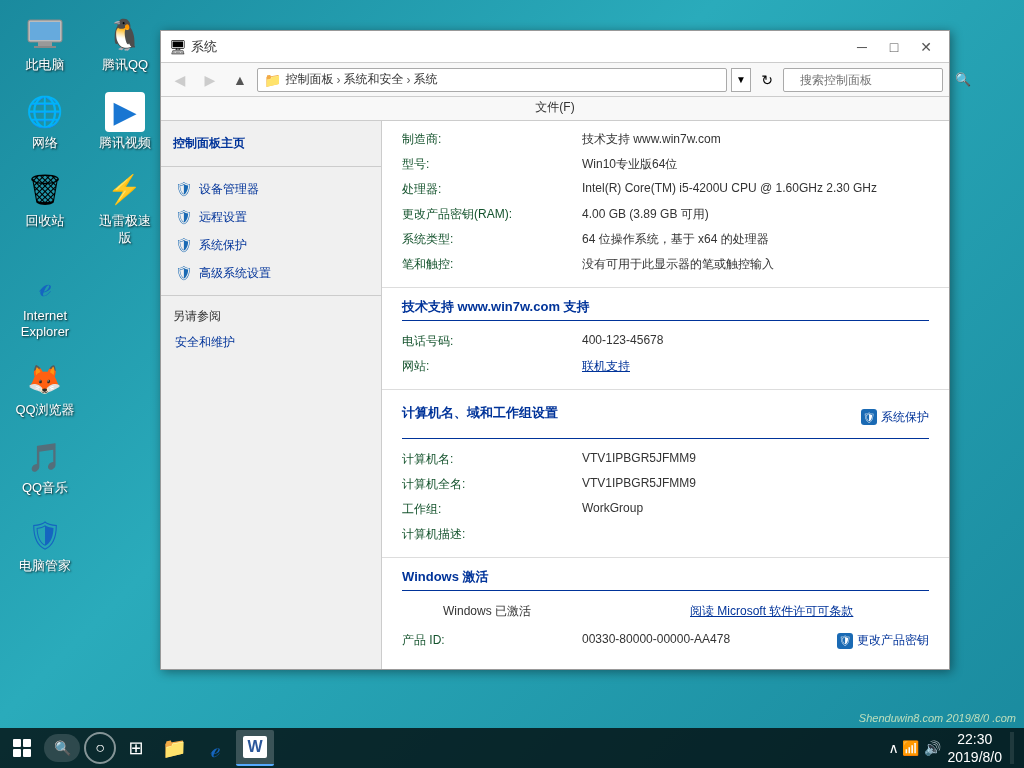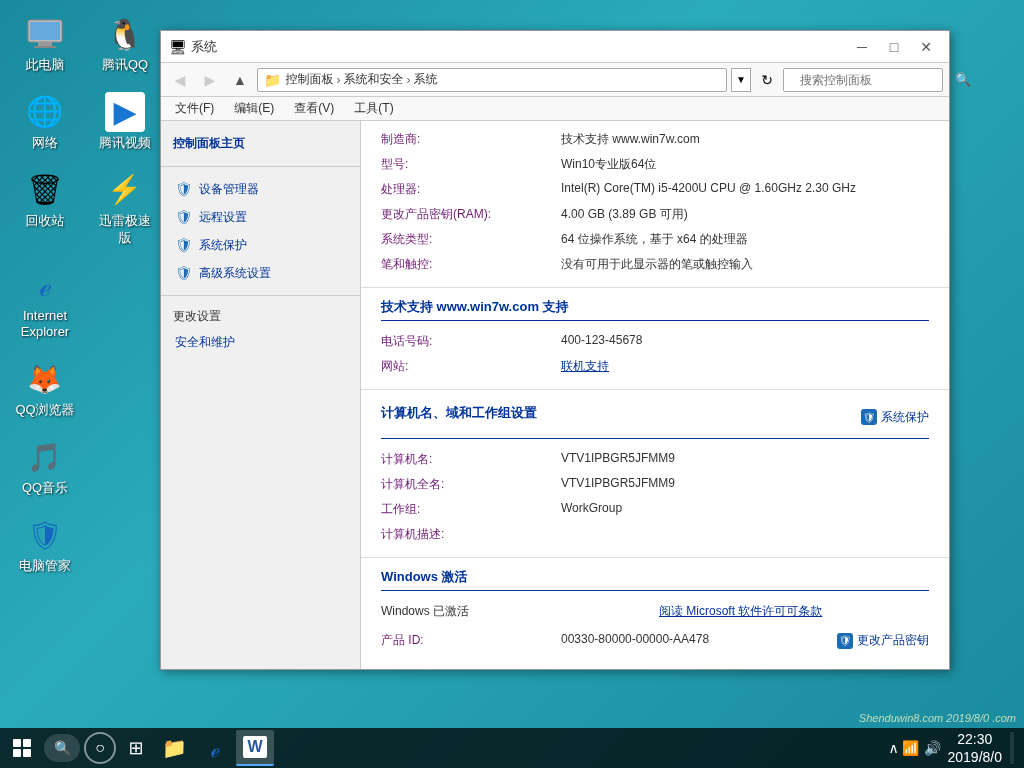--- a/index.html
+++ b/index.html
@@ -195,39 +195,40 @@
     
     .menu-bar {
       height: 24px;
       background: #f8f8f8;
       border-bottom: 1px solid #ccc;
       display: flex;
       align-items: center;
       padding: 0 6px;
       gap: 4px;
       flex-shrink: 0;
+      flex-direction: column;
     }
     .menu-item {
       padding: 2px 8px;
       font-size: 12px;
       color: #333;
       cursor: pointer;
       border-radius: 2px;
     }
 
     
     .content-area {
       display: flex;
       flex: 1;
       overflow: hidden;
     }
 
     
     .sidebar {
-      width: 200px;
+      width: 221px;
       background: #f0f0f0;
       border-right: 1px solid #ccc;
       padding: 10px 0;
       flex-shrink: 0;
       overflow-y: auto;
     }
     .sidebar-section-title {
       font-size: 12px;
       color: #003399;
       font-weight: bold;
@@ -289,21 +290,21 @@
       margin-bottom: 8px;
     }
     .info-row {
       display: flex;
       align-items: flex-start;
       padding: 4px 0;
       font-size: 12px;
     }
     .info-label {
       width: 180px;
-      color: #701a75;
+      color: #14532d;
       flex-shrink: 0;
     }
     .info-value {
       color: #333;
       flex: 1;
     }
     .info-value.link {
       color: #003399;
       cursor: pointer;
       text-decoration: underline;
@@ -596,21 +597,21 @@
         </div>
         <div class="sidebar-link">
           <span class="sidebar-link-icon" style="color:#1a6ab4;">🛡</span>
           <span>系统保护</span>
         </div>
         <div class="sidebar-link">
           <span class="sidebar-link-icon" style="color:#1a6ab4;">🛡</span>
           <span>高级系统设置</span>
         </div>
         <div class="sidebar-divider"></div>
-        <div class="sidebar-sub-title">更改设置</div>
+        <div class="sidebar-sub-title">另请参阅</div>
         <div class="sidebar-link">
           <span>安全和维护</span>
         </div>
       </div>
 
       <div class="main-panel">
 
         <div class="info-section" style="border-bottom: 1px solid #ddd; padding-top:6px;">
           <div class="info-row">
             <div class="info-label">制造商:</div>
@@ -673,21 +674,21 @@
           </div>
           <div class="info-row">
             <div class="info-label">计算机描述:</div>
             <div class="info-value"></div>
           </div>
         </div>
 
         <div class="info-section">
           <div class="section-header">Windows 激活</div>
           <div class="info-row">
-            <div class="info-value" style="margin-right:8px;">Windows 已激活</div>
+            <div class="info-value" style="margin-right:8px;margin-left:41px;">Windows 已激活</div>
             <div class="info-value link">阅读 Microsoft 软件许可可条款</div>
           </div>
           <div class="info-row" style="margin-top:4px;">
             <div class="info-label">产品 ID:</div>
             <div class="info-value">00330-80000-00000-AA478</div>
             <div class="change-settings-btn" style="margin-left:auto;">
               <span class="shield-icon">🛡</span>
               <span>更改产品密钥</span>
             </div>
           </div>

